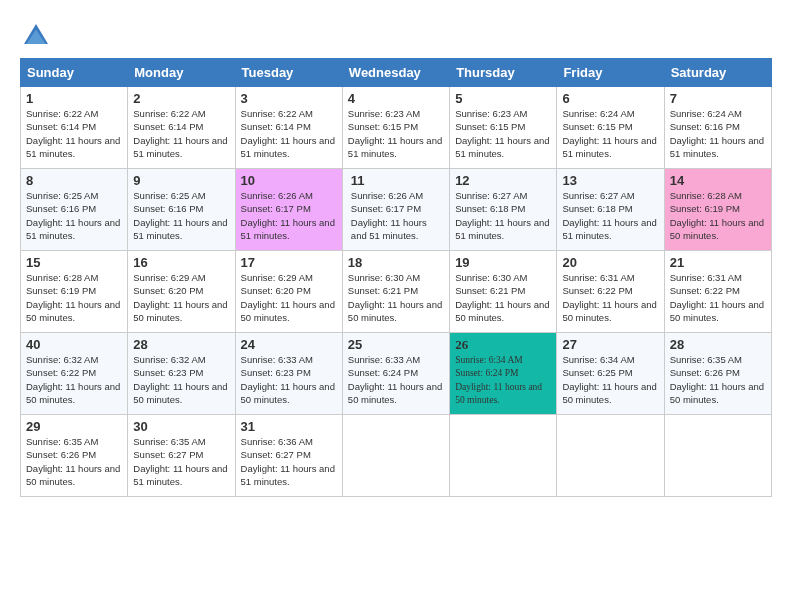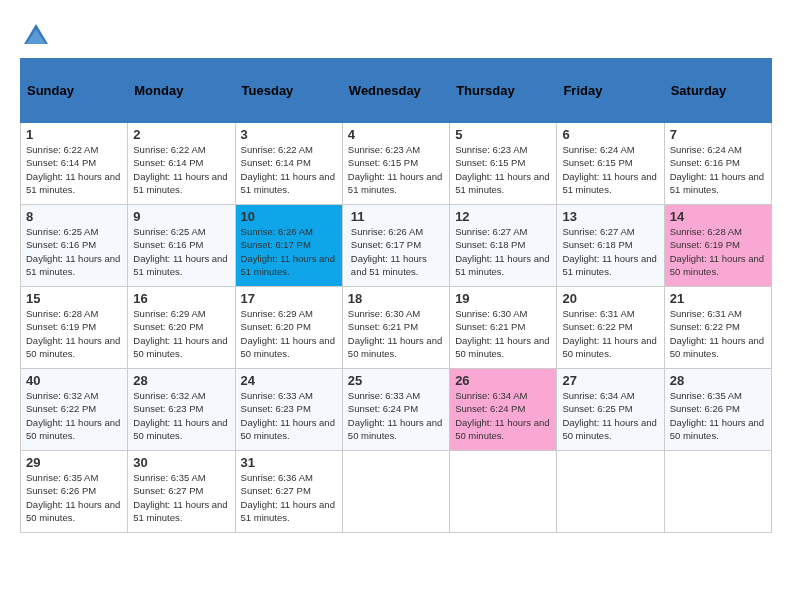--- a/index.html
+++ b/index.html
@@ -52,23 +52,23 @@
       font-size: 15px;
       color: #555;
     }
     table {
       width: 100%;
       border-collapse: collapse;
       table-layout: fixed;
     }
     th {
       background-color: #3a7abf;
-      color: #000000;
+      color: #ffffff;
       text-align: left;
-      padding: 24px 6px;
+      padding: 6px 6px;
       font-size: 13px;
       font-weight: bold;
       border: 1px solid #3a7abf;
     }
     td {
       vertical-align: top;
       border: 1px solid #ccc;
       padding: 4px 5px;
       font-size: 10px;
       color: #333;
@@ -196,21 +196,21 @@
         </div>
       </td>
         <td style="background: rgb(245, 248, 252);">
         <span class="day-num">9</span>
         <div class="day-info">
           Sunrise: 6:25 AM<br>
           Sunset: 6:16 PM<br>
           Daylight: 11 hours and 51 minutes.
         </div>
       </td>
-        <td style="background: #0ea5e9;">
+        <td style="background: #f0abfc;">
         <span class="day-num">10</span>
         <div class="day-info">
           Sunrise: 6:26 AM<br>
           Sunset: 6:17 PM<br>
           Daylight: 11 hours and 51 minutes.
         </div>
       </td>
         <td style="background: rgb(245, 248, 252); padding-left: 8px;">
         <span class="day-num">11</span>
         <div class="day-info">
@@ -328,21 +328,21 @@
         </div>
       </td>
         <td style="background: rgb(245, 248, 252);">
         <span class="day-num">25</span>
         <div class="day-info">
           Sunrise: 6:33 AM<br>
           Sunset: 6:24 PM<br>
           Daylight: 11 hours and 50 minutes.
         </div>
       </td>
-        <td style="background: #f9a8d4;">
+        <td style="background: #14b8a6; font-family: Liberation Serif, serif;">
         <span class="day-num">26</span>
         <div class="day-info">
           Sunrise: 6:34 AM<br>
           Sunset: 6:24 PM<br>
           Daylight: 11 hours and 50 minutes.
         </div>
       </td>
         <td style="background: rgb(245, 248, 252); margin-top: 12px;">
         <span class="day-num">27</span>
         <div class="day-info">

